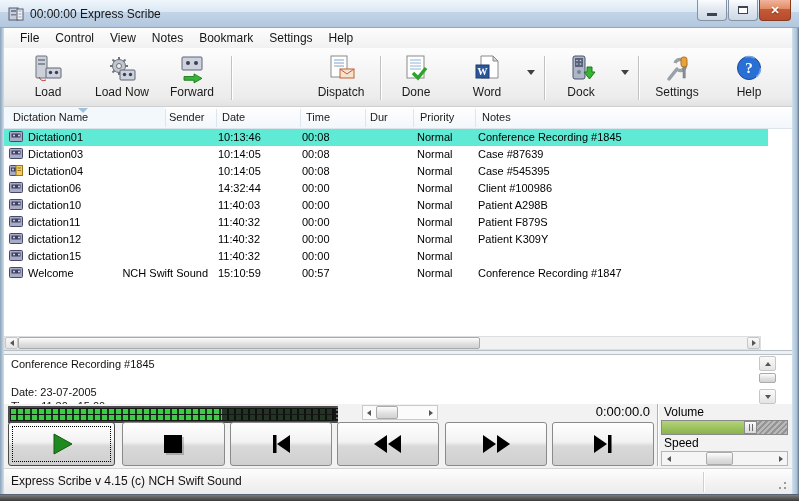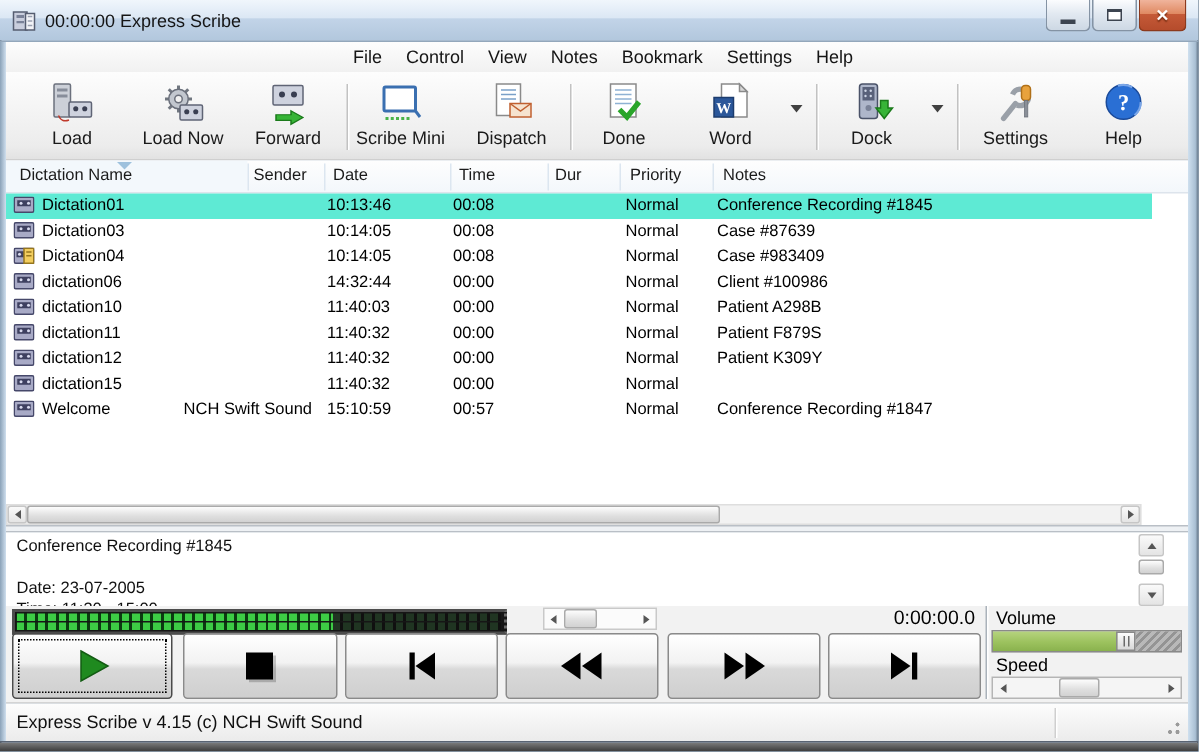--- a/index.html
+++ b/index.html
@@ -25,21 +25,21 @@
     border-color:#8c3a1e;color:#fff;font-size:11px;font-weight:bold;
     text-shadow:0 1px 1px #7a2e12;width:32px;}
   .glyph-min{width:10px;height:3px;background:#3c4450;margin-top:8px;}
   .glyph-max{width:10px;height:8px;border:1px solid #3c4450;border-top:2px solid #3c4450;background:#fff;}
   .frame-left{left:0;top:28px;width:4px;height:466px;background:linear-gradient(90deg,#8ba2b8,#cfdfee);}
   .frame-right{left:792px;top:28px;width:7px;height:466px;background:linear-gradient(90deg,#cfe0ef,#aac0d4 70%,#5f7184);}
   .frame-bottom{left:0;top:494px;width:799px;height:7px;background:linear-gradient(#7c7c7c,#3a3a3a);border-top:1px solid #596372;}
 
   
   .menubar{left:4px;top:28px;width:788px;height:20px;background:linear-gradient(#fdfdfd,#f1f1f1);
-    display:flex;align-items:center;font-size:12px;padding-left:8px;justify-content:center;}
+    display:flex;align-items:center;font-size:12px;padding-left:8px;}
   .menu-item{padding:2px 8px;color:#151515;}
 
   
   .toolbar{left:4px;top:48px;width:788px;height:59px;
     background:linear-gradient(#fdfdfd,#ececec 85%,#e2e2e2);
     border-bottom:1px solid #cfcfcf;}
   .tbtn{position:absolute;top:4px;width:78px;height:52px;display:flex;flex-direction:column;
     align-items:center;justify-content:flex-start;transform:translateX(-50%);}
   .ticon{height:33px;display:flex;align-items:center;}
   .tlabel{font-size:12px;color:#1a1a1a;white-space:nowrap;}
@@ -211,30 +211,20 @@
           <rect x="13" y="16" width="15" height="10" rx="1" fill="#ced2de" stroke="#5f6475"></rect>
           <circle cx="17.5" cy="20.5" r="1.7" fill="#3a3f52"></circle>
             <circle cx="23.5" cy="20.5" r="1.7" fill="#3a3f52"></circle>
         </svg>
       </span>
       <span class="tlabel">Load Now</span>
     </div>
 
     <div class="tsep" style="left:227px"></div>
 
-    <div class="tbtn" style="left:263px">
-      <span class="ticon">
-        <svg width="30" height="30">
-          <rect x="4" y="4" width="21" height="16" rx="1" fill="#fff" stroke="#3a6fb0" stroke-width="2"></rect>
-          <path d="M25 20 l3 4" stroke="#3a6fb0" stroke-width="2"></path>
-          <line x1="5" y1="25" x2="22" y2="25" stroke="#49b349" stroke-width="2" stroke-dasharray="2 1.5"></line>
-        </svg>
-      </span>
-      <span class="tlabel">Scribe Mini</span>
-    </div>
 
     <div class="tbtn" style="left:337px">
       <span class="ticon">
         <svg width="30" height="30">
           <rect x="5" y="2" width="16" height="21" fill="#fff" stroke="#8a8a8a"></rect>
           <g stroke="#7aa0c8">
               <line x1="8" y1="6" x2="18" y2="6"></line>
               <line x1="8" y1="9" x2="18" y2="9"></line>
               <line x1="8" y1="12" x2="18" y2="12"></line>
             </g>
@@ -384,21 +374,21 @@
             <rect x="7" y="0.5" width="6.5" height="10" fill="#f2cd5e" stroke="#96761e"></rect>
             <line x1="8.5" y1="3" x2="12" y2="3" stroke="#96761e"></line>
             <line x1="8.5" y1="5.5" x2="12" y2="5.5" stroke="#96761e"></line>
           </svg>
         <span class="cell c-name">Dictation04</span>
         <span class="cell c-sender"></span>
         <span class="cell c-date">10:14:05</span>
         <span class="cell c-time">00:08</span>
         <span class="cell c-dur"></span>
         <span class="cell c-priority">Normal</span>
-        <span class="cell c-notes">Case #983409</span>
+        <span class="cell c-notes">Case #545395</span>
       </div>
 
       <div class="lv-row">
         <svg class="ricon" width="14" height="12">
             <rect x="0.5" y="0.5" width="13" height="10" rx="1" fill="#a8aac6" stroke="#46486a"></rect>
             <rect x="2.5" y="2.5" width="9" height="4" fill="#3e4060"></rect>
             <circle cx="5" cy="4.5" r="1" fill="#d8daee"></circle>
             <circle cx="10" cy="4.5" r="1" fill="#d8daee"></circle>
           </svg>
         <span class="cell c-name">dictation06</span>

